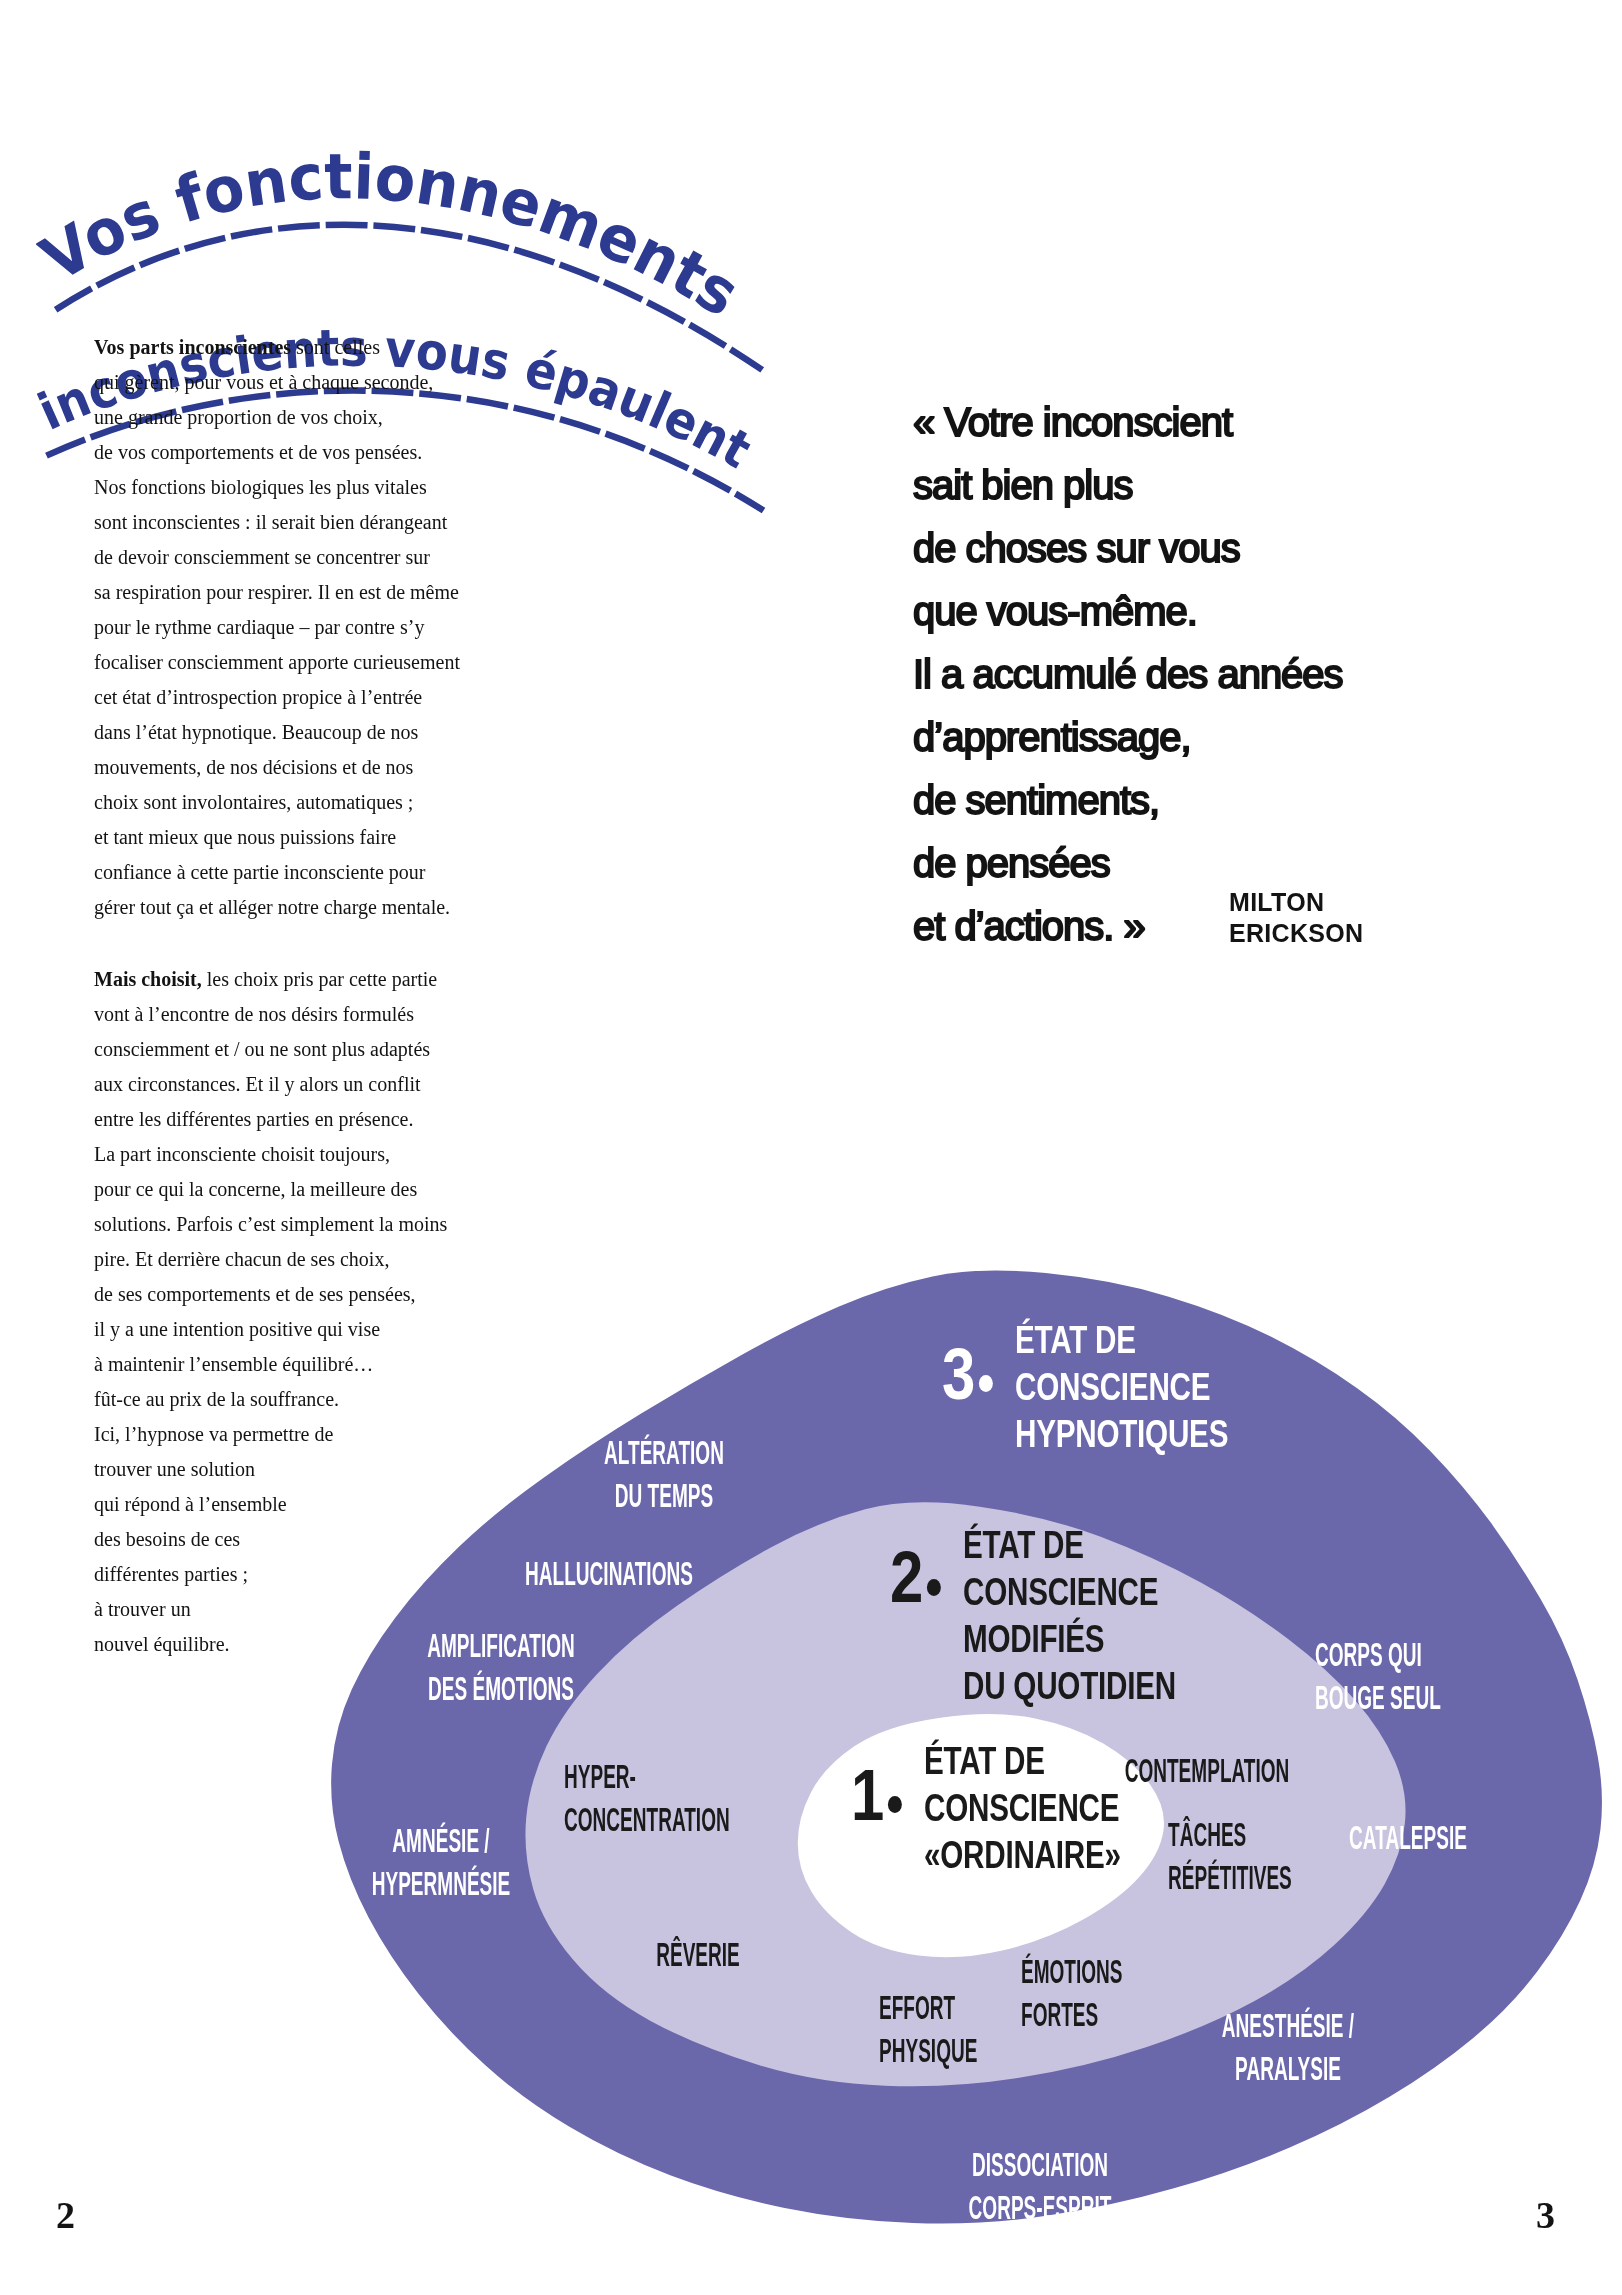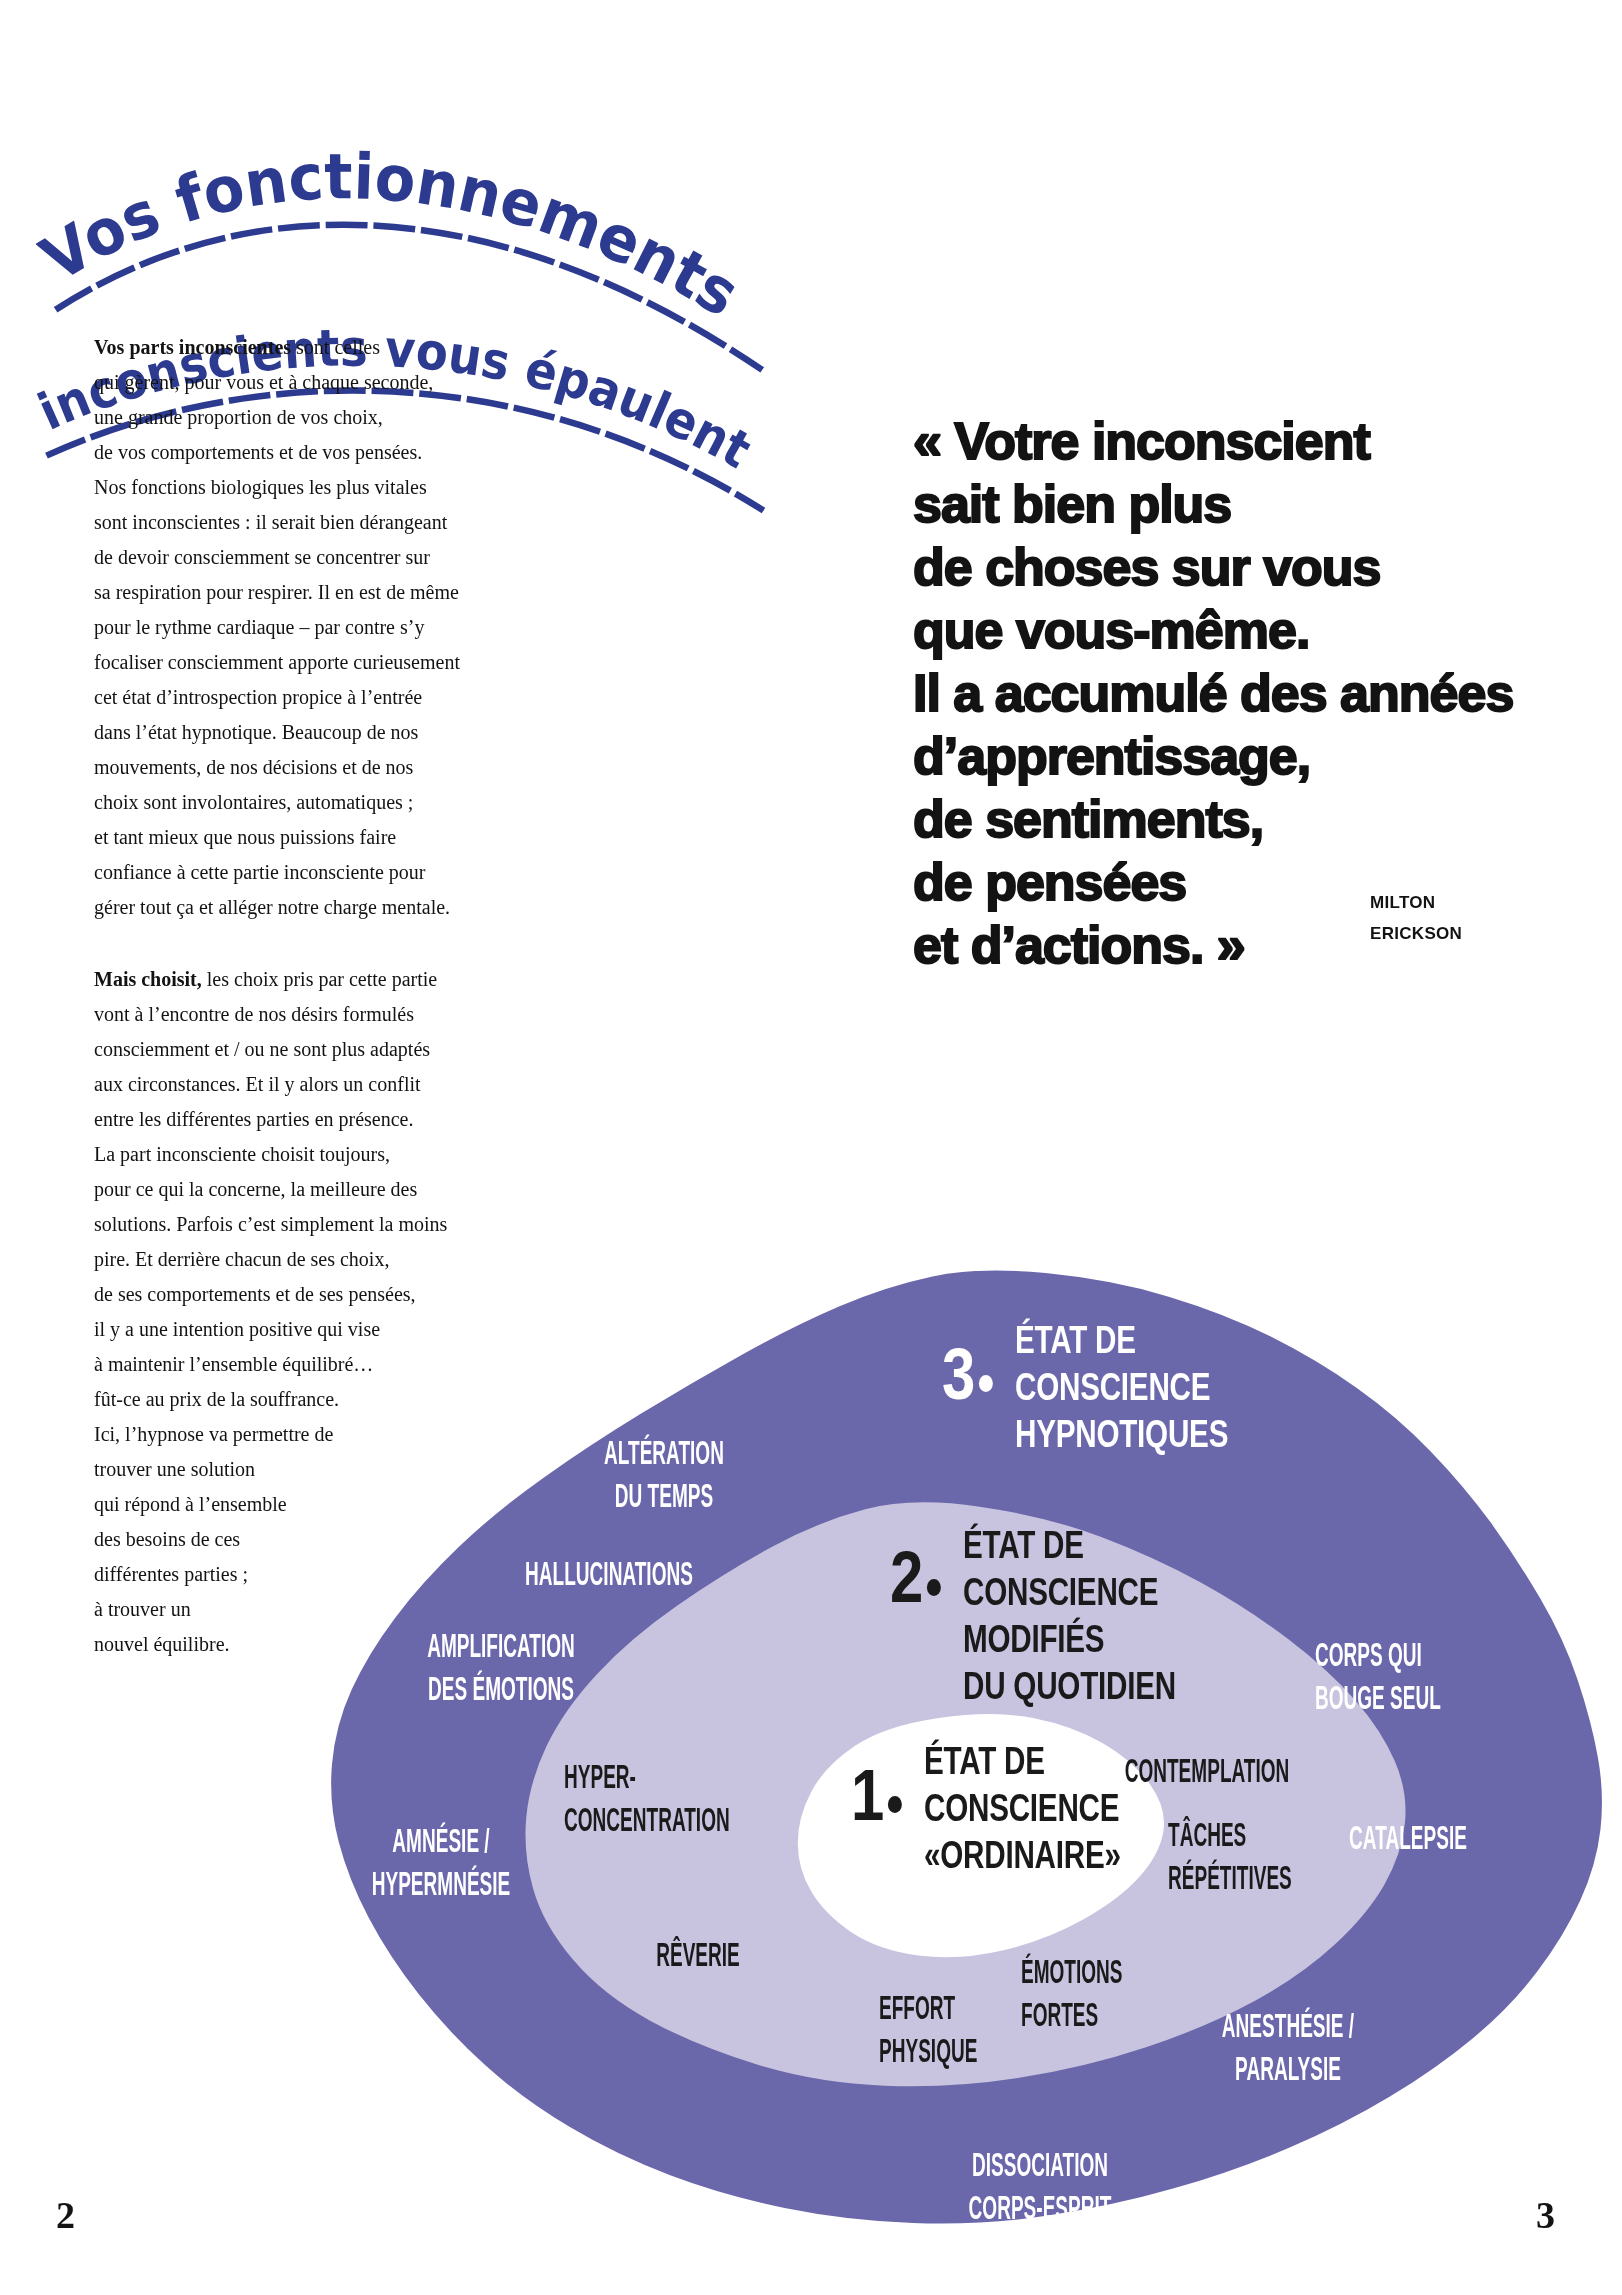--- a/index.html
+++ b/index.html
@@ -11,24 +11,24 @@
   
   .title-svg{position:absolute;left:36px;top:84px;}
   .arc-title{font-family:"DejaVu Sans",sans-serif;font-weight:700;fill:var(--title-blue);}
   .arc-underline{fill:none;stroke:var(--title-blue);stroke-width:10;stroke-dasharray:64 9;}
   
   .body-copy{position:absolute;left:94px;top:330px;width:661px;
     font-family:"Liberation Serif",serif;font-size:20px;line-height:35px;color:var(--ink);}
   .body-copy p{margin:0 0 37px 0;white-space:pre-line;}
   .lead{font-weight:700;}
   
-  .quote{position:absolute;left:913px;top:410px;width:661px;font-weight:700;
-    font-size:52px;line-height:63px;letter-spacing:-1px;color:var(--ink);
+  .quote{position:absolute;left:913px;top:391px;width:661px;font-weight:400;
+    font-size:40px;line-height:63px;letter-spacing:-1px;color:var(--ink);
     white-space:pre-line;-webkit-text-stroke:2px var(--ink);}
-  .quote-attr{position:absolute;left:1370px;top:887px;font-size:17px;line-height:31px;
+  .quote-attr{position:absolute;left:1229px;top:887px;font-size:25px;line-height:31px;
     font-weight:700;white-space:pre-line;color:var(--ink);letter-spacing:0.3px;}
   
   .diagram-svg{position:absolute;left:0;top:0;}
   .dlabel{position:absolute;font-weight:700;font-size:34px;line-height:43px;
     white-space:pre-line;}
   .dlabel.center{text-align:center;transform:translate(-50%,-50%) scaleX(.56);}
   .dlabel.left{transform:translateY(-50%) scaleX(.56);transform-origin:left center;}
   .dlabel.light{color:var(--label-light);}
   .dlabel.dark{color:var(--label-dark);}
   .level{position:absolute;display:flex;gap:11.8px;}

